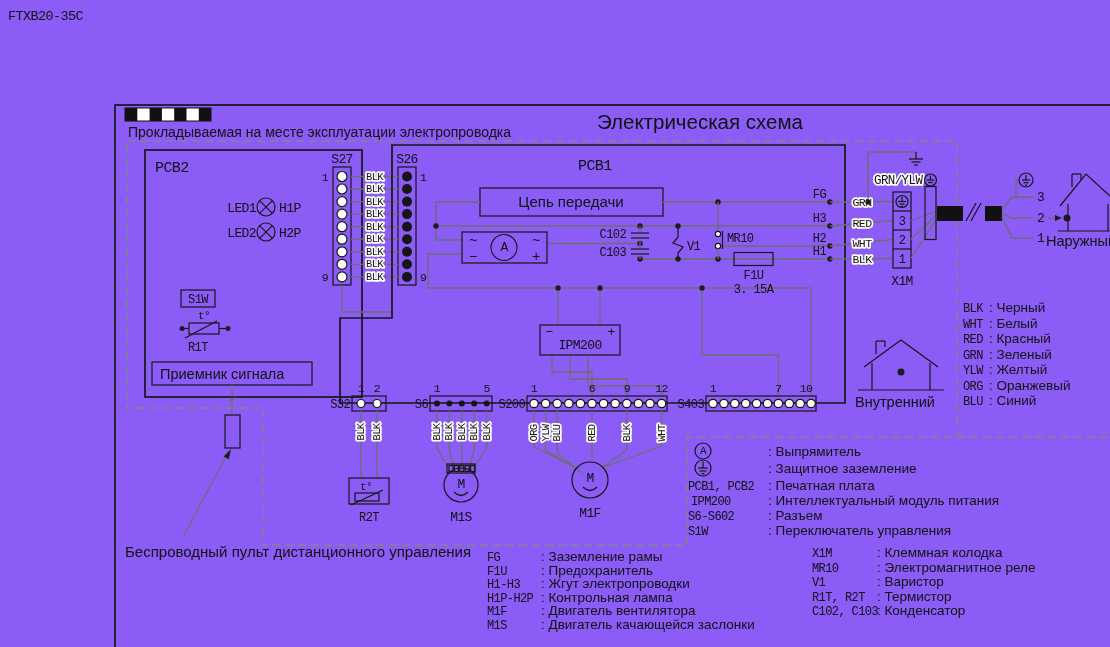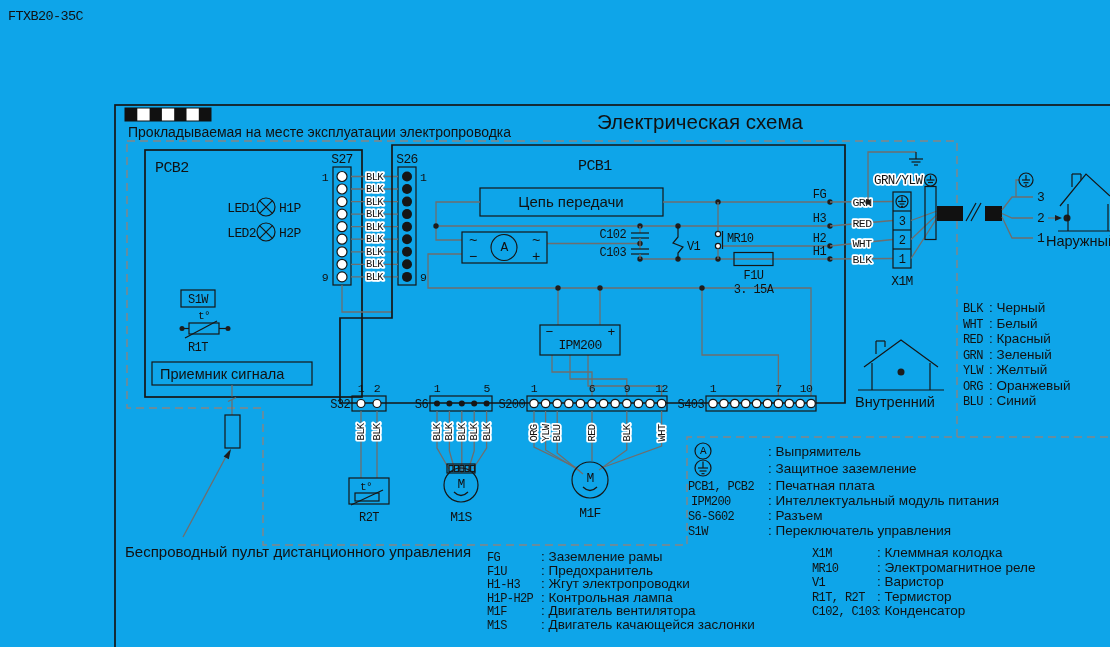--- a/index.html
+++ b/index.html
@@ -1,16 +1,16 @@
 <!DOCTYPE html>
 <html><head>
 <meta charset="utf-8">
 <style>
   html,body{margin:0;padding:0;background:#fff;}
-  #stage{position:relative;width:1110px;height:647px;background:#0ea5e9;overflow:hidden;}
+  #stage{position:relative;width:1110px;height:647px;background:#8b5cf6;overflow:hidden;}
   svg{position:absolute;left:0;top:0;}
   .bx{fill:none;stroke:#161616;stroke-width:1.7;}
   .bx2{fill:none;stroke:#161616;stroke-width:1.2;}
   .wr{fill:none;stroke:#6e6e6e;stroke-width:1.3;}
   .dsh{fill:none;stroke:#858585;stroke-width:1.4;stroke-dasharray:8 5;}
   .dot{fill:#1d1d1d;stroke:none;}
   .pino{fill:#fff;stroke:#161616;stroke-width:1.2;}
   .pinf{fill:#161616;stroke:none;}
   .blk{fill:#111;stroke:none;}
   .mono{font-family:"Liberation Mono","DejaVu Sans Mono",monospace;fill:#111;letter-spacing:-0.6px;}

